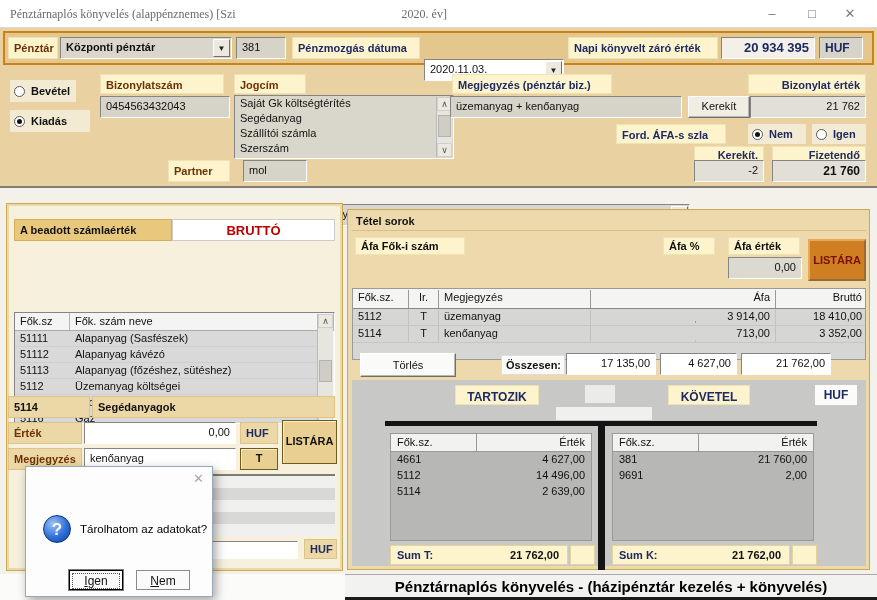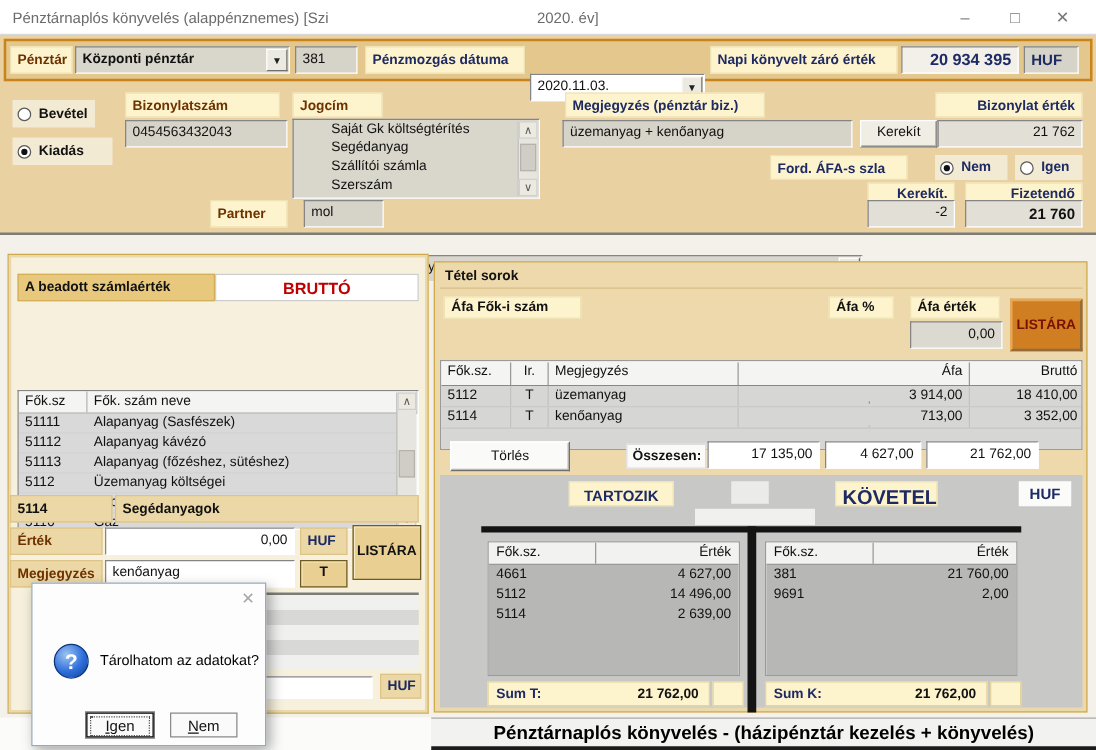--- a/index.html
+++ b/index.html
@@ -3,21 +3,21 @@
 <meta charset="utf-8">
 <style>
   * { margin:0; padding:0; box-sizing:border-box; }
   html,body { width:877px; height:600px; }
   body { font-family:"Liberation Sans", sans-serif; font-size:11px; color:#111; background:#f3f1e9; overflow:hidden; }
   #app { position:relative; width:877px; height:600px; background:#f3f1e9; }
   .abs { position:absolute; }
 
   
   .titlebar { left:0; top:0; width:877px; height:28px; background:#fff; border-bottom:1px solid #d9d9d9; }
-  .titlebar .t { position:absolute; left:10px; top:7px; color:#6b6b6b; font-size:12px; }
+  .titlebar .t { position:absolute; left:10px; top:7px; color:#6b6b6b; font-size:12px;font-family:Liberation Serif, serif; }
   .winbtn { position:absolute; top:6px; width:30px; height:16px; color:#7a7a7a; font-size:13px; text-align:center; line-height:16px; }
 
   
   .topsection { left:0; top:28px; width:877px; height:159px; background:#e9d1a2; }
   .toolbar { left:3px; top:31px; width:871px; height:34px; background:#e3c78d; border:2px solid #c8831c; }
 
   .lbl { background:#fdf3cd; border:1px solid #efe2b4; font-weight:bold; padding:4px 5px 0 5px; overflow:hidden; white-space:nowrap; }
   .navy { color:#1d2a63; }
   .maroon { color:#6e3200; }
   .sunken { background:#d6d3c8; border:1px solid; border-color:#858585 #ffffff #ffffff #858585; padding:3px 5px 0 5px; overflow:hidden; white-space:nowrap; }
@@ -138,21 +138,21 @@
   </div>
   <div class="abs radiostrip" style="left:10px;top:110px;width:80px;height:22px;">
     <span class="radio sel"></span>
     <span>Kiadás</span>
   </div>
 
   <div class="abs lbl maroon" style="left:100px;top:74px;width:124px;height:20px;">Bizonylatszám</div>
   <div class="abs sunken" style="left:100px;top:96px;width:130px;height:22px;">0454563432043</div>
 
   <div class="abs lbl maroon" style="left:234px;top:74px;width:72px;height:20px;">Jogcím</div>
-  <div class="abs listbox" style="left:234px;top:95px;width:198px;height:64px;padding-left:25px;">
+  <div class="abs listbox" style="left:234px;top:95px;width:220px;height:64px;">
     <ul style="margin-right:17px;">
         <li><span>Saját Gk költségtérítés</span></li>
         <li><span>Segédanyag</span></li>
         <li><span>Szállítói számla</span></li>
         <li><span>Szerszám</span></li>
       </ul>
     <div class="vscroll">
       <div class="up">∧</div>
       <div class="thumb" style="top:18px;"></div>
       <div class="dn">∨</div>
@@ -297,21 +297,21 @@
 
   <div class="abs btn3d bold" style="left:360px;top:353px;width:96px;height:24px;background:#fafaf8;padding-top:5px;">Törlés</div>
   <div class="abs bold" style="left:501px;top:355px;width:64px;height:20px;background:#fafaf8;border:1px solid #ddd;padding:3px 4px 0 4px;">Összesen:</div>
   <div class="abs white-field right" style="left:566px;top:353px;width:90px;height:22px;">17 135,00</div>
   <div class="abs white-field right" style="left:660px;top:353px;width:77px;height:22px;">4 627,00</div>
   <div class="abs white-field right" style="left:741px;top:353px;width:90px;height:22px;">21 762,00</div>
 
   <div class="abs" style="left:352px;top:380px;width:514px;height:186px;background:#c8c8c6;"></div>
   <div class="abs lbl navy" style="left:455px;top:385px;width:84px;height:20px;text-align:center;font-size:12px;">TARTOZIK</div>
   <div class="abs" style="left:585px;top:385px;width:30px;height:18px;background:#ebebe9;"></div>
-  <div class="abs lbl navy" style="left:668px;top:385px;width:82px;height:20px;text-align:center;font-size:16px;">KÖVETEL</div>
+  <div class="abs lbl navy" style="left:668px;top:385px;width:82px;height:20px;text-align:center;font-size:12px;">KÖVETEL</div>
   <div class="abs bold navy" style="left:815px;top:385px;width:42px;height:20px;background:#fbfbf9;text-align:center;font-size:12px;padding-top:3px;">HUF</div>
   <div class="abs" style="left:556px;top:407px;width:96px;height:13px;background:#f0f0ee;"></div>
 
   <div class="abs" style="left:385px;top:421px;width:432px;height:5px;background:#141414;"></div>
   <div class="abs" style="left:598px;top:421px;width:7px;height:149px;background:#141414;"></div>
 
   <div class="abs tacct" style="left:390px;top:433px;width:202px;height:108px;">
     <div class="hd">
       <div class="ac1">Fők.sz.</div>
       <div class="ac2">Érték</div>

